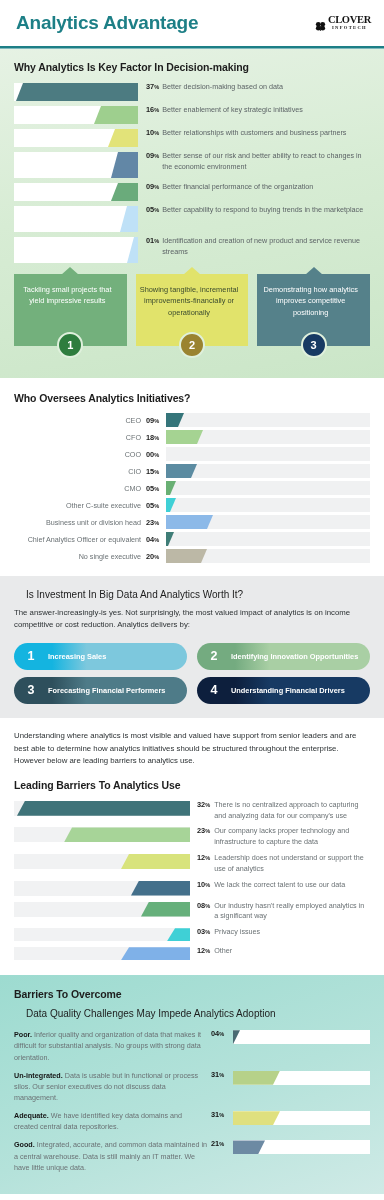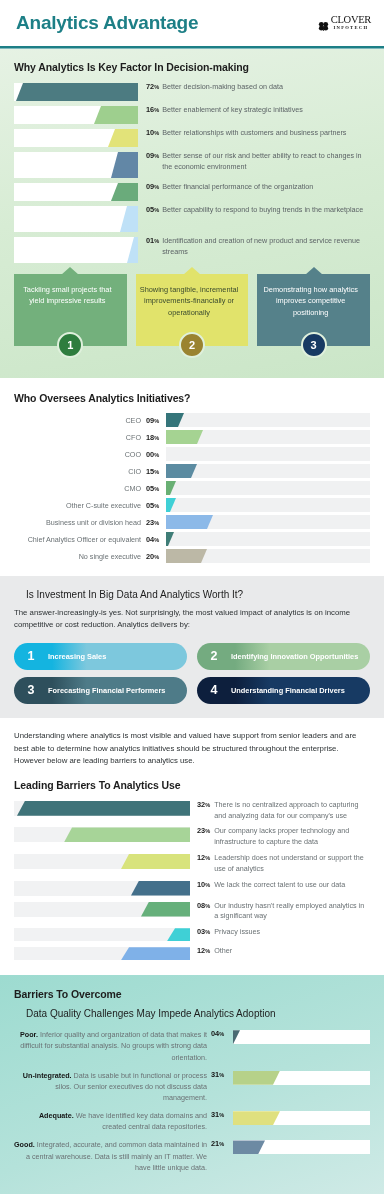--- a/index.html
+++ b/index.html
@@ -22,21 +22,21 @@
   }
   .page-title {
     font-size: 19px;
     font-weight: bold;
     color: #1d7f86;
     letter-spacing: -0.2px;
   }
   .logo-wrap { display: flex; align-items: center; gap: 2px; }
   .logo-mark { width: 11px; height: 11px; position: relative; flex: 0 0 auto; }
   .logo-text { display: flex; flex-direction: column; line-height: 1; }
-  .logo-main { font-size: 10.5px; font-weight: normal; color: #141414; letter-spacing: -0.3px; font-family: "Liberation Serif", serif; }
+  .logo-main { font-size: 10.5px; font-weight: bold; color: #141414; letter-spacing: -0.3px; font-family: "Liberation Serif", serif; }
   .logo-sub { font-size: 4.6px; font-weight: bold; color: #141414; letter-spacing: 1.3px; font-family: "Liberation Serif", serif; text-align: center; }
   .title-rule {
     height: 2px;
     background: #1d7f86;
     margin: 0 0 0 0;
     width: 100%;
   }
   .title-rule-thin { height: 1px; background: #7fb9bd; width: 100%; }
 
   
@@ -177,21 +177,21 @@
   .lb-label { font-size: 7.2px; color: #6a7174; line-height: 1.5; padding-left: 4px; }
 
   
   .sec-mint {
     background: linear-gradient(160deg, #9ddbd0 0%, #b4e2da 55%, #cfeae6 100%);
     padding: 13px 14px 14px 14px;
   }
   .bo-row { display: flex; align-items: flex-start; margin-bottom: 7px; }
   .bo-text {
     flex: 0 0 193px;
-    text-align: right;
+    text-align: left;
     font-size: 7.2px;
     line-height: 1.55;
     color: #6a7174;
   }
   .bo-text b { color: #151515; }
   .bo-pct { flex: 0 0 22px; font-size: 7.4px; font-weight: bold; color: #151515; padding-left: 4px; }
   .bo-pct .sm { font-size: 5.6px; }
   .bo-track {
     flex: 1;
     height: 14px;
@@ -228,21 +228,21 @@
 <div class="title-rule-thin"></div>
 
 <div class="sec-green">
   <div class="h-bold">Why Analytics Is Key Factor In Decision-making</div>
   <div id="kf-list">
       <div class="kf-row">
         <div class="kf-track">
           <div class="kf-fill" style="width:122px;background:#4c7b81;clip-path:polygon(7px 0,100% 0,100% 100%,0 100%)"></div>
         </div>
         <div class="kf-txt">
-          <span class="kf-pct"><span>72</span><span class="sm">%</span></span>
+          <span class="kf-pct"><span>37</span><span class="sm">%</span></span>
           <span class="kf-label">Better decision-making based on data</span>
         </div>
       </div>
       <div class="kf-row">
         <div class="kf-track">
           <div class="kf-fill" style="width:44px;background:#9ecf8e;clip-path:polygon(7px 0,100% 0,100% 100%,0 100%)"></div>
         </div>
         <div class="kf-txt">
           <span class="kf-pct"><span>16</span><span class="sm">%</span></span>
           <span class="kf-label">Better enablement of key strategic initiatives</span>

